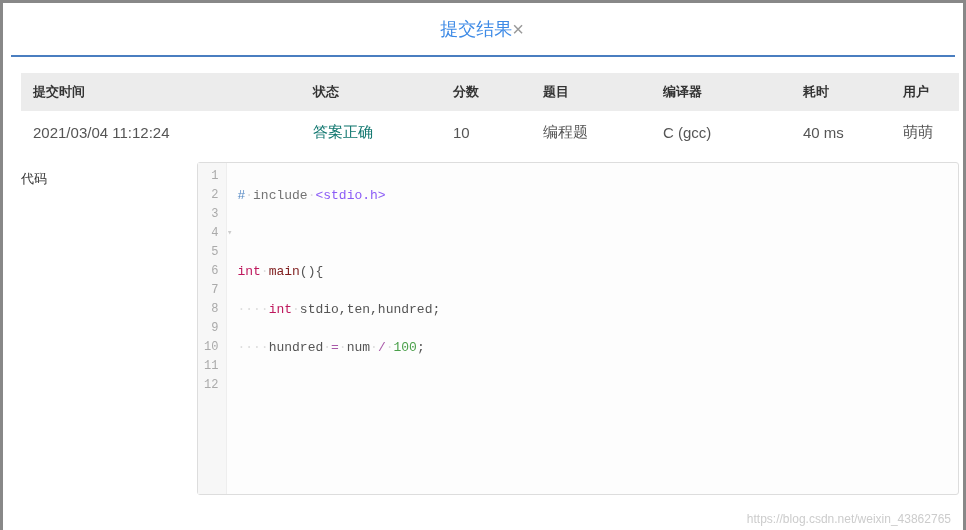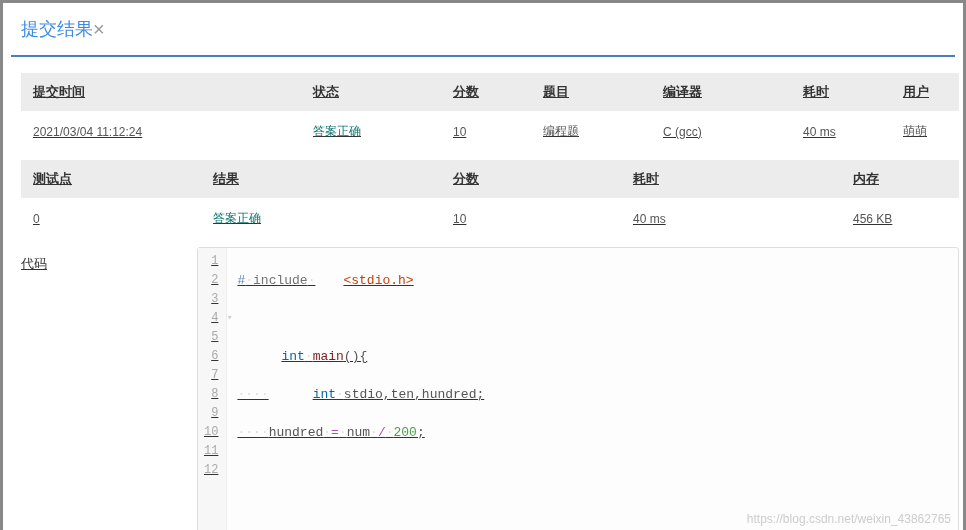--- a/index.html
+++ b/index.html
@@ -19,21 +19,21 @@
       border: 3px solid #888;
       border-bottom: none;
       position: relative;
       overflow: hidden;
       display: flex;
       flex-direction: column;
     }
     .modal-header {
       padding: 14px 20px 14px 18px;
       display: flex;
-      justify-content: flex-start;
+      justify-content: center;
       align-items: center;
     }
     .modal-title {
       color: #3d8ae6;
       font-size: 18px;
       font-weight: normal;
     }
     .close-btn {
       font-size: 20px;
       color: #999;
@@ -44,40 +44,39 @@
     }
     .divider-line {
       height: 2px;
       background: #4a7ec0;
       margin: 0 8px;
     }
     .content {
       padding: 16px 4px 0 18px;
       flex: 1;
       overflow: auto;
-      text-decoration: underline;
     }
     table {
       width: 100%;
       border-collapse: collapse;
       margin-bottom: 8px;
     }
     thead tr {
       background: #ececec;
     }
     th {
       text-align: left;
       font-weight: bold;
       padding: 10px 12px;
       font-size: 13px;
       color: #333;
     }
     td {
       padding: 12px;
-      font-size: 12px;
+      font-size: 15px;
       color: #555;
     }
     .status-correct {
       color: #0f766e;
     }
     .code-section {
       display: flex;
       margin-top: 4px;
     }
     .code-label {
@@ -119,22 +118,22 @@
       padding: 4px 10px;
       white-space: pre;
       line-height: 19px;
       color: #555;
     }
     .code-lines .line {
       height: 19px;
     }
     .kw-preproc { color: #5689c4; }
     .kw-include { color: #737373; }
-    .kw-header { color: #c2410c; margin-left: 28px; }
-    .kw-type { color: #0369a1; margin-left: 44px; }
+    .kw-header { color: #8b5cf6; }
+    .kw-type { color: #be185d; }
     .kw-func { color: #7f1d1d; }
     .kw-num { color: #4ba04b; }
     .kw-op { color: #a959a9; }
     .ws { color: #ddd; }
     .watermark {
       position: absolute;
       right: 12px;
       bottom: 4px;
       color: #ccc;
       font-size: 12px;
@@ -180,47 +179,20 @@
           <td class="status-correct">答案正确</td>
           <td>10</td>
           <td>编程题</td>
           <td>C (gcc)</td>
           <td>40 ms</td>
           <td>萌萌</td>
         </tr>
       </tbody>
     </table>
 
-    <table>
-      <colgroup>
-        <col style="width:180px">
-          <col style="width:240px">
-          <col style="width:180px">
-        <col style="width:220px">
-          <col>
-      </colgroup>
-      <thead>
-        <tr>
-          <th>测试点</th>
-          <th>结果</th>
-          <th>分数</th>
-          <th>耗时</th>
-          <th>内存</th>
-        </tr>
-      </thead>
-      <tbody>
-        <tr>
-          <td>0</td>
-          <td class="status-correct">答案正确</td>
-          <td>10</td>
-          <td>40 ms</td>
-          <td>456 KB</td>
-        </tr>
-      </tbody>
-    </table>
 
     <div class="code-section">
       <div class="code-label">代码</div>
       <div class="code-editor">
         <div class="gutter">
           <div class="line">1</div>
           <div class="line">2</div>
           <div class="line">3</div>
           <div class="line"><span>4</span><span class="fold-marker">▾</span></div>
           <div class="line">5</div>
@@ -230,21 +202,21 @@
           <div class="line">9</div>
           <div class="line">10</div>
           <div class="line">11</div>
           <div class="line">12</div>
         </div>
         <div class="code-lines">
 <div class="line"><span class="kw-preproc">#</span><span class="ws">·</span><span class="kw-include">include</span><span class="ws">·</span><span class="kw-header">&lt;stdio.h&gt;</span></div>
 <div class="line"></div>
 <div class="line"><span class="kw-type">int</span><span class="ws">·</span><span class="kw-func">main</span><span>(){</span></div>
 <div class="line"><span class="ws">····</span><span class="kw-type">int</span><span class="ws">·</span><span>stdio,ten,hundred;</span></div>
-<div class="line"><span class="ws">····</span><span>hundred</span><span class="ws">·</span><span class="kw-op">=</span><span class="ws">·</span><span>num</span><span class="ws">·</span><span class="kw-op">/</span><span class="ws">·</span><span class="kw-num">200</span><span>;</span></div>
+<div class="line"><span class="ws">····</span><span>hundred</span><span class="ws">·</span><span class="kw-op">=</span><span class="ws">·</span><span>num</span><span class="ws">·</span><span class="kw-op">/</span><span class="ws">·</span><span class="kw-num">100</span><span>;</span></div>
 
 
 
 
 
         </div>
       </div>
     </div>
 
   </div>

